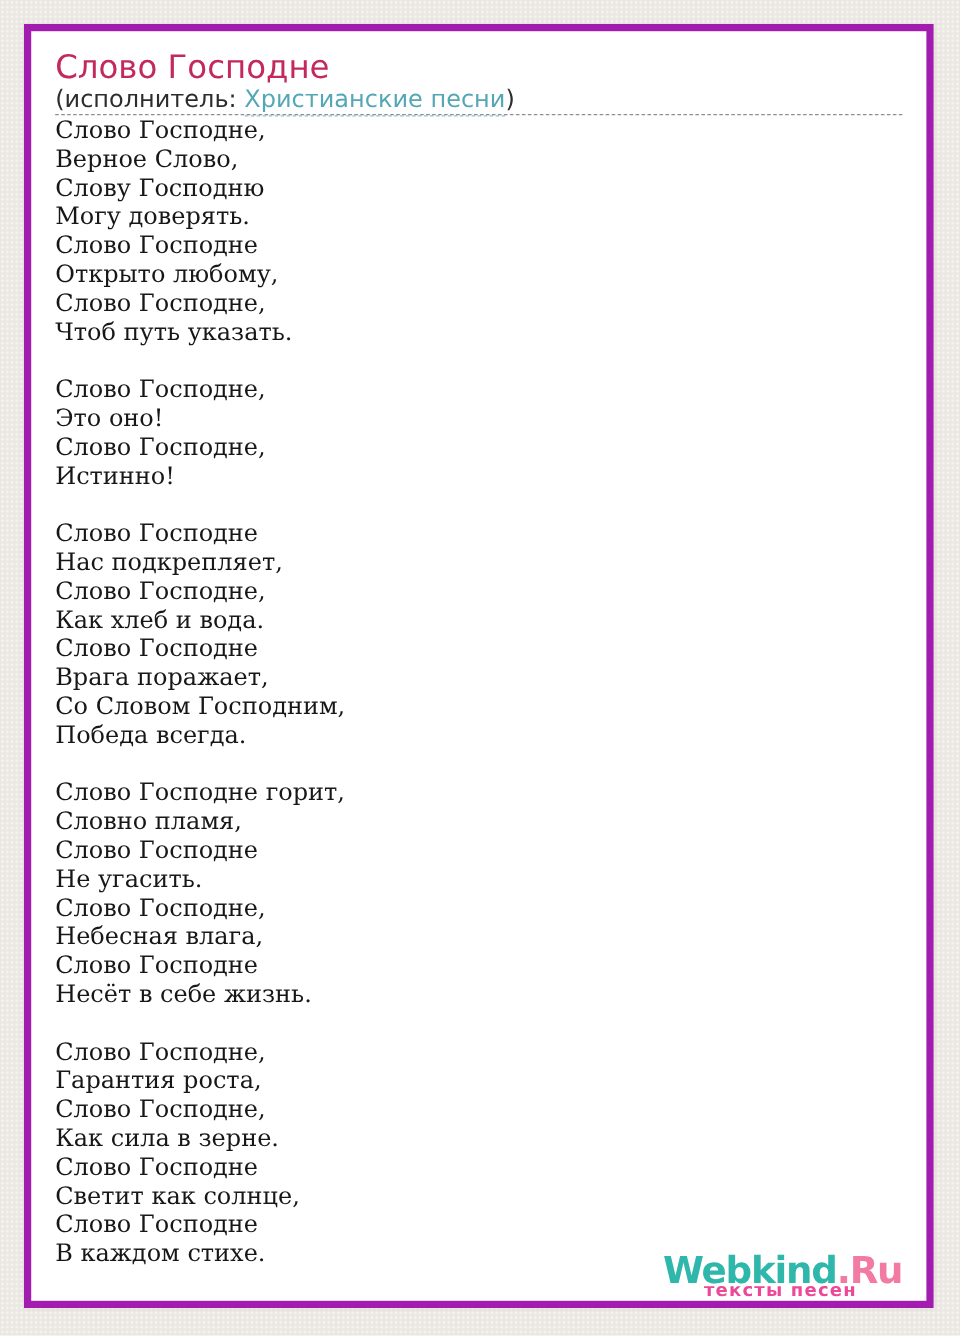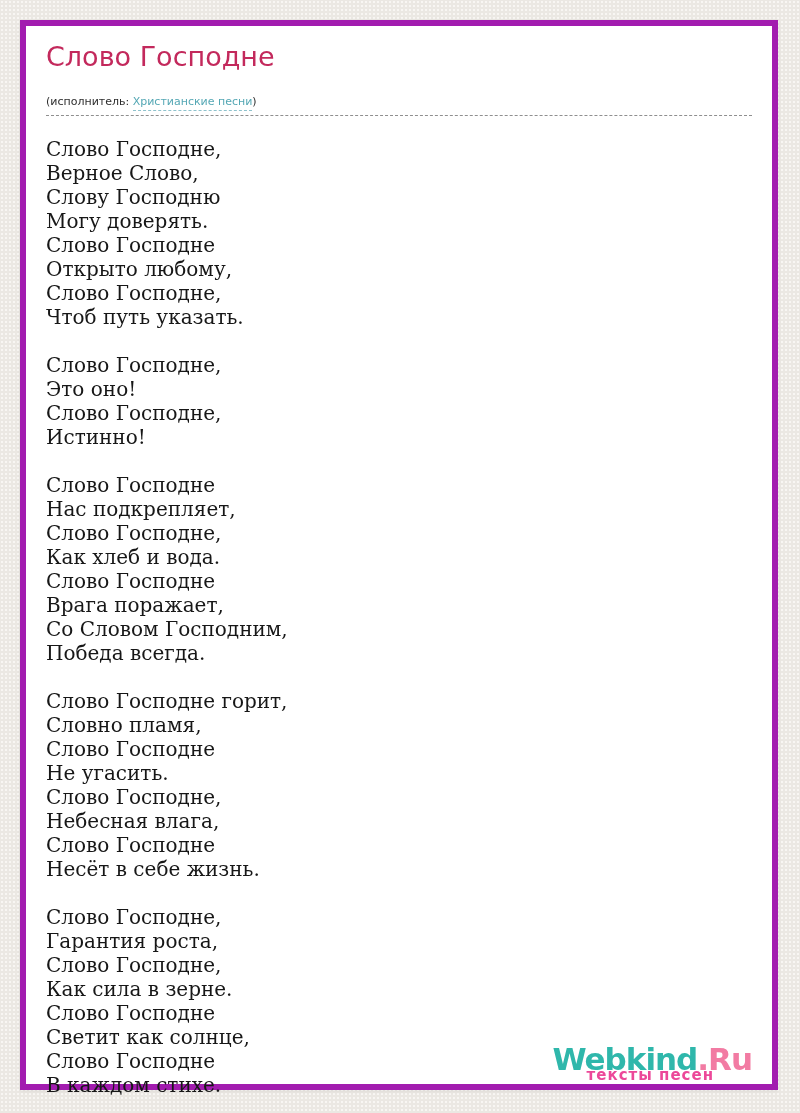--- a/index.html
+++ b/index.html
@@ -33,34 +33,34 @@
     padding-bottom: 3px;
   }
   .title {
     margin: 0;
     font-size: 27px;
     line-height: 30px;
     font-weight: normal;
     color: #c3295c;
   }
   .subtitle {
-    margin-top: 20px;
-    font-size: 11px;
+    margin-top: 0;
+    font-size: 20px;
     line-height: 20px;
     color: #2d2d2d;
   }
   .artist-link {
     color: #54a7b4;
     text-decoration: none;
     border-bottom: 1px dashed #8ec2cc;
     padding-bottom: 2px;
     cursor: pointer;
   }
   .lyrics {
-    margin-top: 21px;
+    margin-top: 0;
     font-family: "DejaVu Serif", "Liberation Serif", serif;
     font-size: 20px;
     line-height: 24px;
     color: #171717;
     white-space: pre-line;
   }
   .logo {
     position: absolute;
     right: 20px;
     bottom: 2px;

